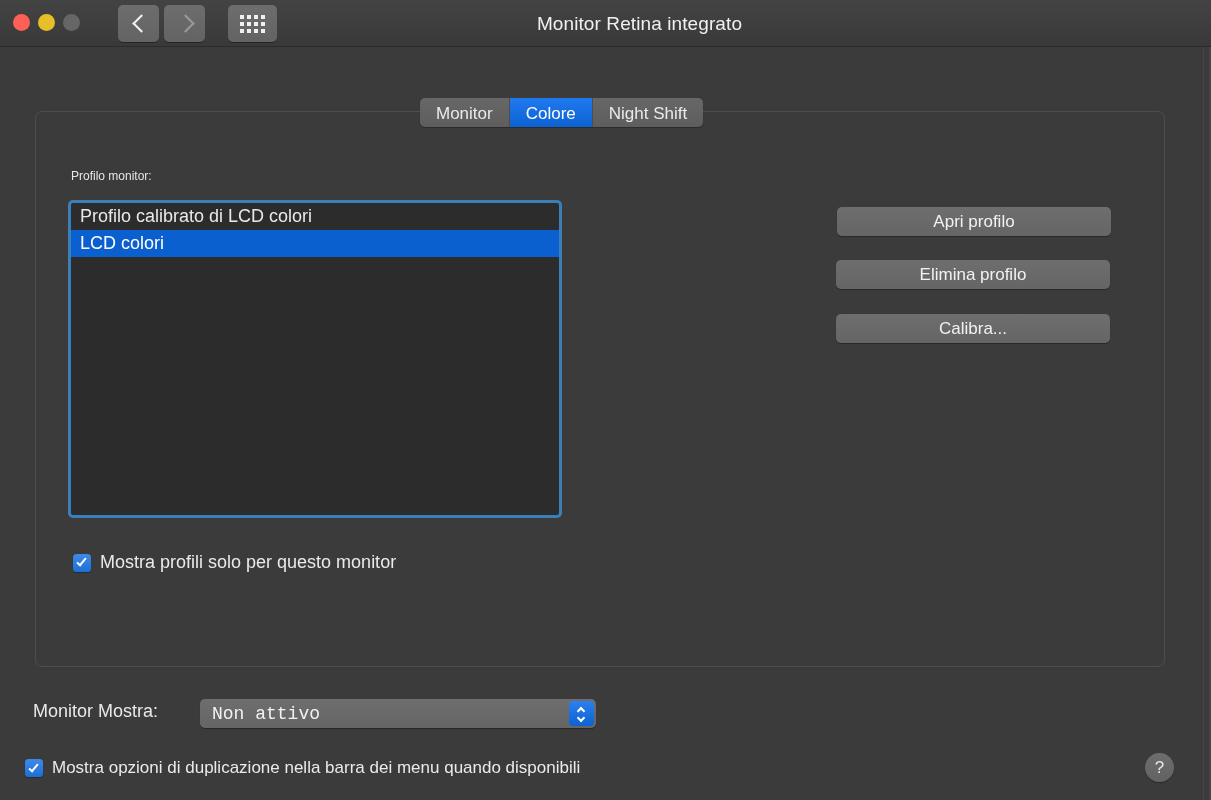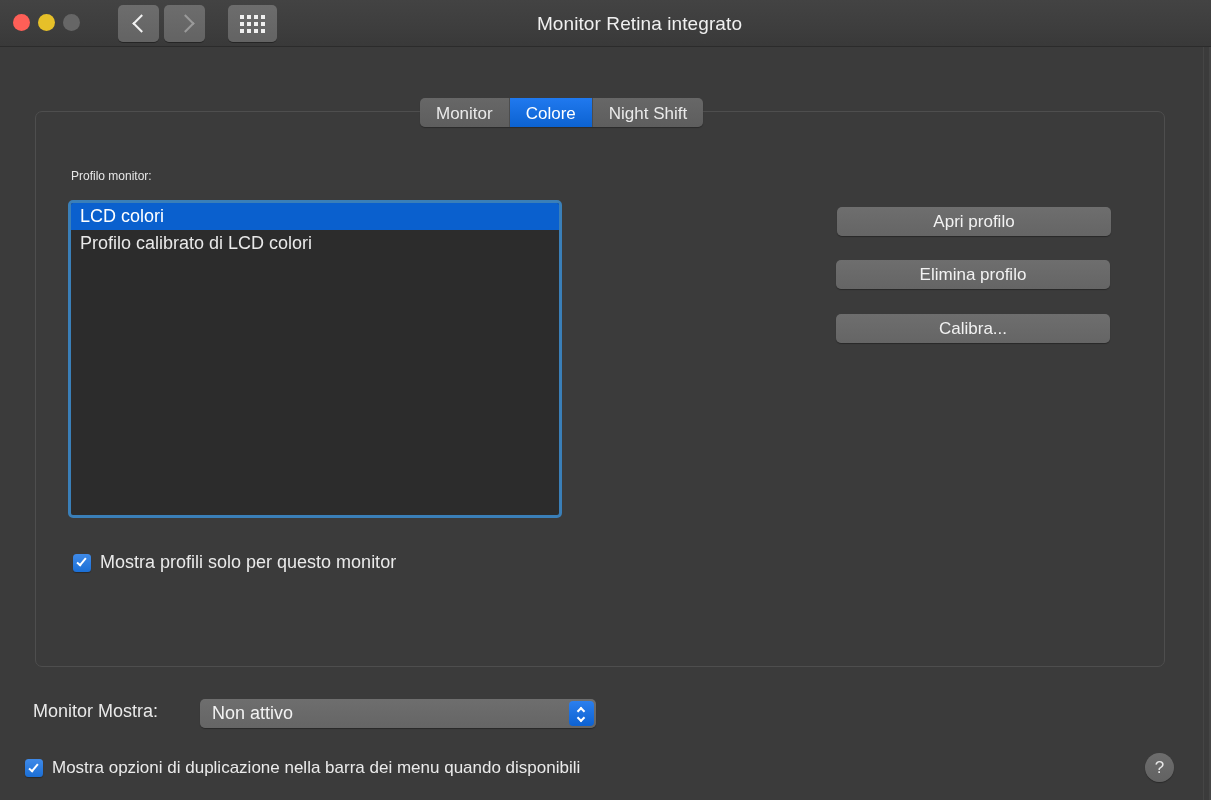--- a/index.html
+++ b/index.html
@@ -297,20 +297,21 @@
   .popup {
     position: absolute;
     left: 200px; top: 699px;
     width: 396px; height: 29px;
     background: linear-gradient(to bottom, #6e6e6e, #656565);
     border-radius: 5px;
     box-shadow: 0 1px 1px rgba(0,0,0,0.33);
     display: flex;
     align-items: center;
     box-sizing: border-box;
+    font-family: Liberation Mono, monospace;
   }
   .popup-value {
     margin-left: 12px;
     font-size: 18px;
     color: #f2f2f2;
   }
   .popup-arrows {
     position: absolute;
     right: 2px; top: 2px;
     width: 25px; height: 25px;
@@ -419,22 +420,22 @@
 
   <div class="tabbar">
     <div class="tab">Monitor</div>
     <div class="tab active">Colore</div>
     <div class="tab">Night Shift</div>
   </div>
 
   <div class="label-profile">Profilo monitor:</div>
 
   <div class="listbox">
+    <div class="listrow">Profilo calibrato di LCD colori</div>
     <div class="listrow selected">LCD colori</div>
-    <div class="listrow">Profilo calibrato di LCD colori</div>
   </div>
 
   <div class="btn btn-delete">Elimina profilo</div>
   <div class="btn btn-open">Apri profilo</div>
   <div class="btn btn-calib">Calibra...</div>
 
   <div class="checkrow check-profiles">
     <span class="cb"></span>
     <span class="cb-label">Mostra profili solo per questo monitor</span>
   </div>

